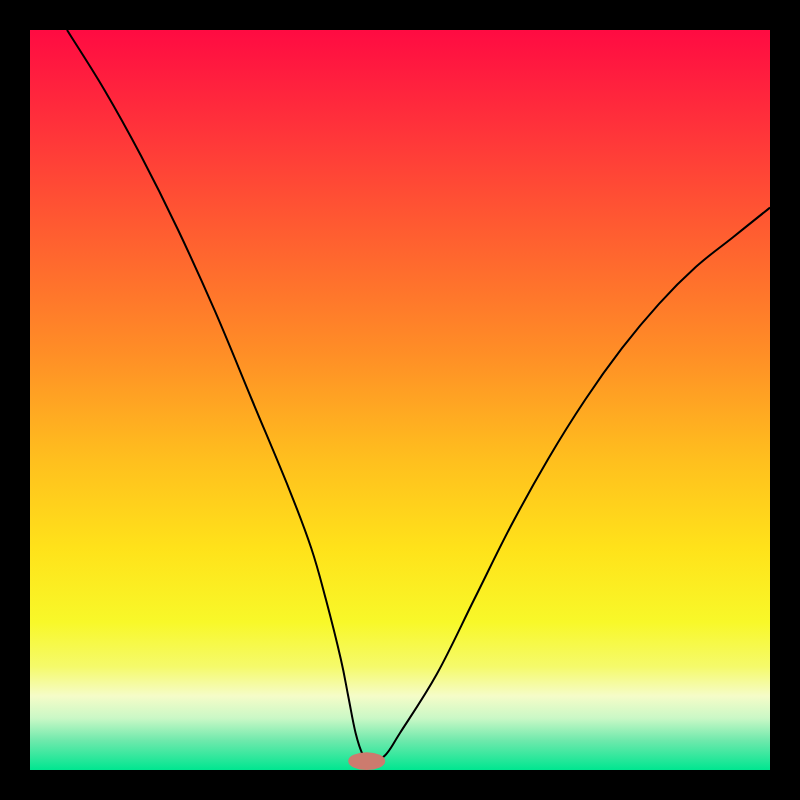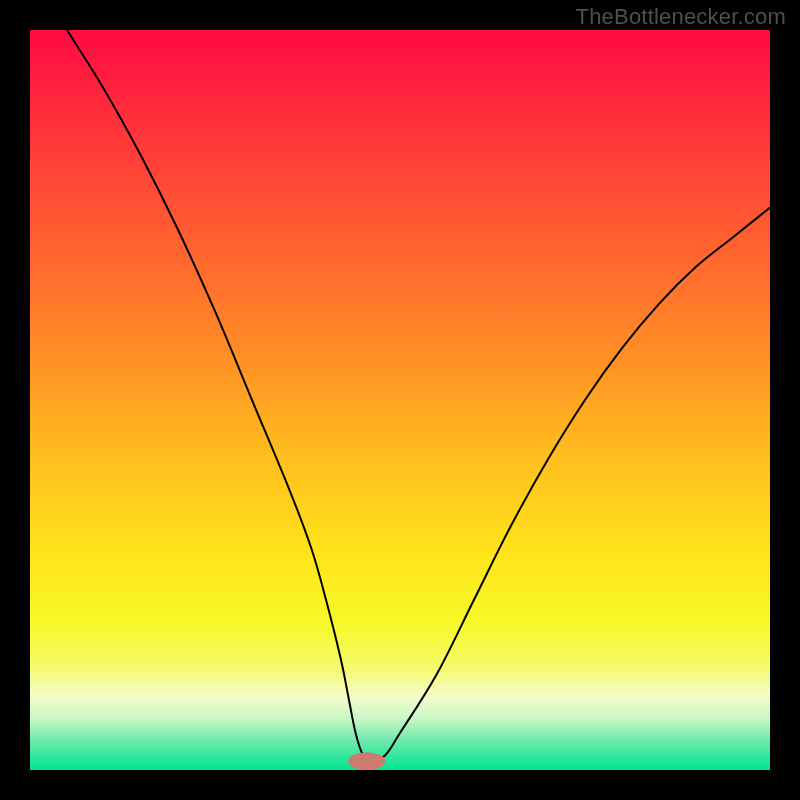--- a/index.html
+++ b/index.html
@@ -36,21 +36,20 @@
     height: 740px;
   }
   svg {
     display: block;
   }
 </style>
 </head>
 <body>
 
 <div class="frame">
-  <div class="watermark">TheBottlenecker.com</div>
 
   <div class="plot-wrap">
     <svg id="plot-svg" width="740" height="740" viewBox="0 0 740 740">
       <defs>
         <linearGradient id="bg-grad" x1="0" y1="0" x2="0" y2="1">
             <stop offset="0.0%" stop-color="#ff0b42"></stop>
             <stop offset="12.0%" stop-color="#ff2f3b"></stop>
             <stop offset="28.0%" stop-color="#ff5f30"></stop>
             <stop offset="44.0%" stop-color="#ff8f26"></stop>
             <stop offset="58.0%" stop-color="#ffbf1e"></stop>

